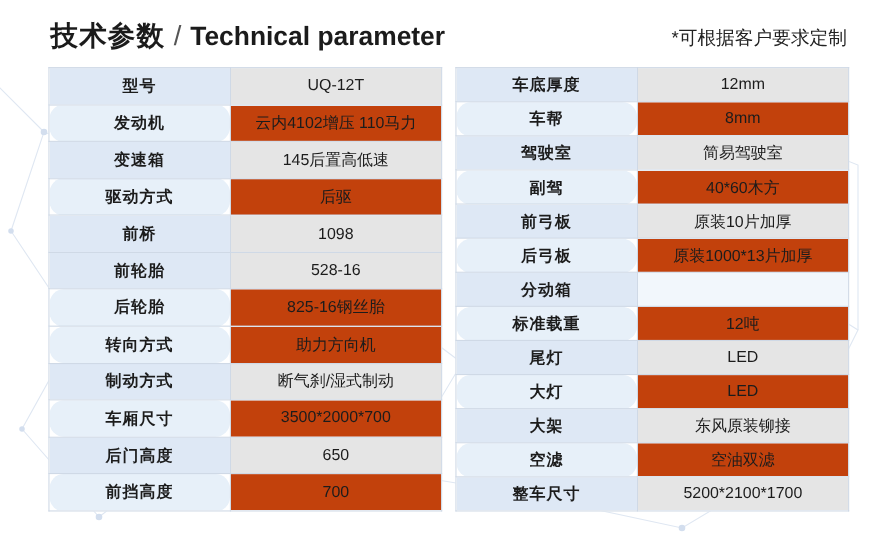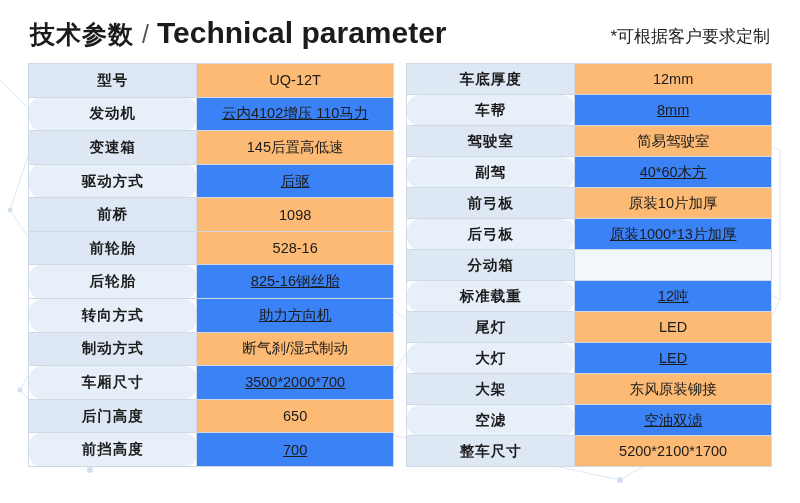--- a/index.html
+++ b/index.html
@@ -25,21 +25,21 @@
     z-index: 0;
     pointer-events: none;
   }
 
   .page {
     position: relative;
     z-index: 2;
     width: 800px;
     height: 503px;
     box-sizing: border-box;
-    padding: 16px 28px 0 28px;
+    padding: 16px 28px 0 44px;
   }
 
   .header {
     display: flex;
     align-items: flex-end;
     justify-content: space-between;
     padding: 0 2px 8px 2px;
   }
   .title-wrap {
     display: flex;
@@ -52,21 +52,21 @@
     color: #1b1b1b;
     letter-spacing: 1px;
   }
   .title-sep {
     font-size: 25px;
     color: #555;
     margin: 0 8px;
     font-weight: 300;
   }
   .title-en {
-    font-size: 30px;
+    font-size: 24px;
     color: #1b1b1b;
     font-weight: 600;
   }
   .note {
     font-size: 17px;
     color: #222;
     white-space: nowrap;
     padding-bottom: 3px;
   }
 
@@ -93,30 +93,29 @@
     white-space: nowrap;
   }
   .spec-table td.label {
     width: 46%;
     background: #dee8f5;
     font-weight: bold;
     letter-spacing: 1px;
   }
   .spec-table td.value {
     width: 54%;
-    background: #fdba74;
+    background: #e5e5e5;
     font-weight: normal;
   }
   .spec-table tr.alt td.label {
     background: #e7f0f9;
     border-radius: 13px;
   }
   .spec-table tr.alt td.value {
-    background: #3b82f6;
-    text-decoration: underline;
+    background: #c2410c;
   }
   .spec-table td.empty {
     background: #f2f7fc;
   }
 </style>
 </head>
 <body>
 
 <svg class="bg-deco" viewBox="0 0 800 503" xmlns="http://www.w3.org/2000/svg">
   <g stroke="#dfe7f2" stroke-width="1" fill="none">

